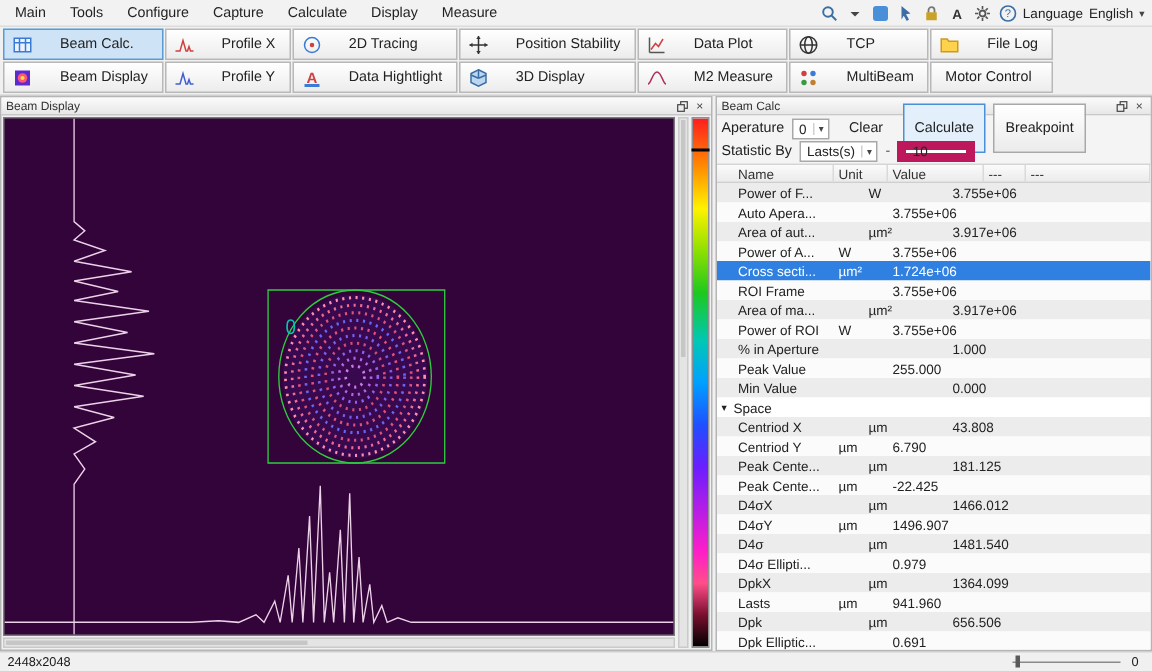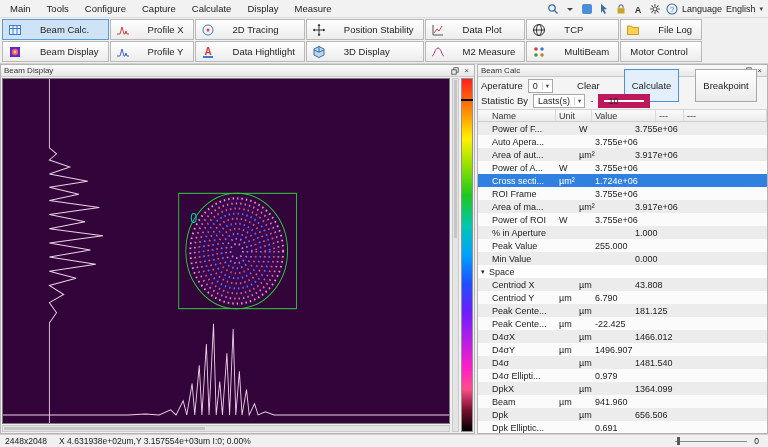--- a/index.html
+++ b/index.html
@@ -41,21 +41,21 @@
 .vscroll .thumb{position:absolute;top:1px;left:1px;right:1px;height:45%;background:#c6c6c6;}
 .colorbar-wrap{flex:0 0 12px;position:relative;}
 .colorbar{position:absolute;inset:0;border:1px solid #909090;background:linear-gradient(to bottom,#ff1e1e 0%,#ff8a00 9%,#fff200 17%,#8fe000 25%,#1ec81e 33%,#00c8b4 42%,#00a0ff 50%,#1e50ff 58%,#6a1eff 66%,#b41ee6 74%,#ff1ec8 82%,#ff4e8a 88%,#7a1030 94%,#000 100%);}
 .colorbar-tick{position:absolute;left:0;right:0;top:6%;height:2px;background:#000;}
 
 .calc-panel{flex:0 0 234px;margin-left:2px;}
 .calc-controls{flex:0 0 32px;padding:1px 3px;background:#f4f4f4;border-bottom:1px solid #d5d5d5;display:flex;flex-direction:column;justify-content:space-around;}
 .ctl-row{display:flex;align-items:center;gap:5px;height:15px;font-size:9.5px;white-space:nowrap;}
 .combo{border:1px solid #a8a8a8;background:#fff;display:flex;align-items:center;height:14px;padding:0 3px 0 4px;font-size:9px;gap:4px;}
 .combo .arrow{font-size:6.5px;color:#444;border-left:1px solid #d0d0d0;padding-left:3px;}
-.btn{border:1px solid #a8a8a8;background:linear-gradient(#ffffff,#ebebeb);height:33px;padding:0 7px;display:inline-flex;align-items:center;font-size:9.5px;cursor:default;margin-left:11px;}
+.btn{border:1px solid #a8a8a8;background:linear-gradient(#ffffff,#ebebeb);height:33px;padding:0 7px;display:inline-flex;align-items:center;font-size:9.5px;cursor:default;}
 .btn.primary{border-color:#4a90d9;background:#e3effb;}
 .btn.flat{border-color:transparent;background:transparent;}
 .input{border:6px solid #be185d;background:#fff;height:14px;padding:0 4px;font-size:9px;display:inline-flex;align-items:center;width:52px;}
 .sep{color:#555;}
 .calc-table{flex:1;display:flex;flex-direction:column;overflow:hidden;background:#fff;min-height:0;}
 .t-head{display:flex;height:12px;flex:0 0 12px;background:linear-gradient(#fbfbfb,#ebebeb);border-bottom:1px solid #cfcfcf;font-size:9px;color:#333;}
 .t-head .c{border-right:1px solid #dadada;}
 .c{display:flex;align-items:center;overflow:hidden;white-space:nowrap;}
 .c.name{width:78px;flex:0 0 78px;padding-left:14px;}
 .c.unit{width:36px;flex:0 0 36px;padding-left:3px;}
@@ -505,21 +505,21 @@
               <span class="c c5"></span>
             </div>
             <div class="t-row even">
               <span class="c name">DpkX</span>
               <span class="c unit">µm</span>
               <span class="c value">1364.099</span>
               <span class="c c4"></span>
               <span class="c c5"></span>
             </div>
             <div class="t-row odd">
-              <span class="c name">Beam</span>
+              <span class="c name">Lasts</span>
               <span class="c unit">µm</span>
               <span class="c value">941.960</span>
               <span class="c c4"></span>
               <span class="c c5"></span>
             </div>
             <div class="t-row even">
               <span class="c name">Dpk</span>
               <span class="c unit">µm</span>
               <span class="c value">656.506</span>
               <span class="c c4"></span>
@@ -532,21 +532,20 @@
               <span class="c c4"></span>
               <span class="c c5"></span>
             </div>
           </div>
       </div>
     </div>
   </div>
 
   <div class="statusbar">
     <span class="sb-res">2448x2048</span>
-    <span>X 4.631938e+02um,Y 3.157554e+03um I:0; 0.00%</span>
     <span class="sb-slider">
       <span class="track">
         <span class="line"></span>
         <span class="thumb"></span>
       </span>
       <span>0</span>
     </span>
   </div>
 
 </div>

